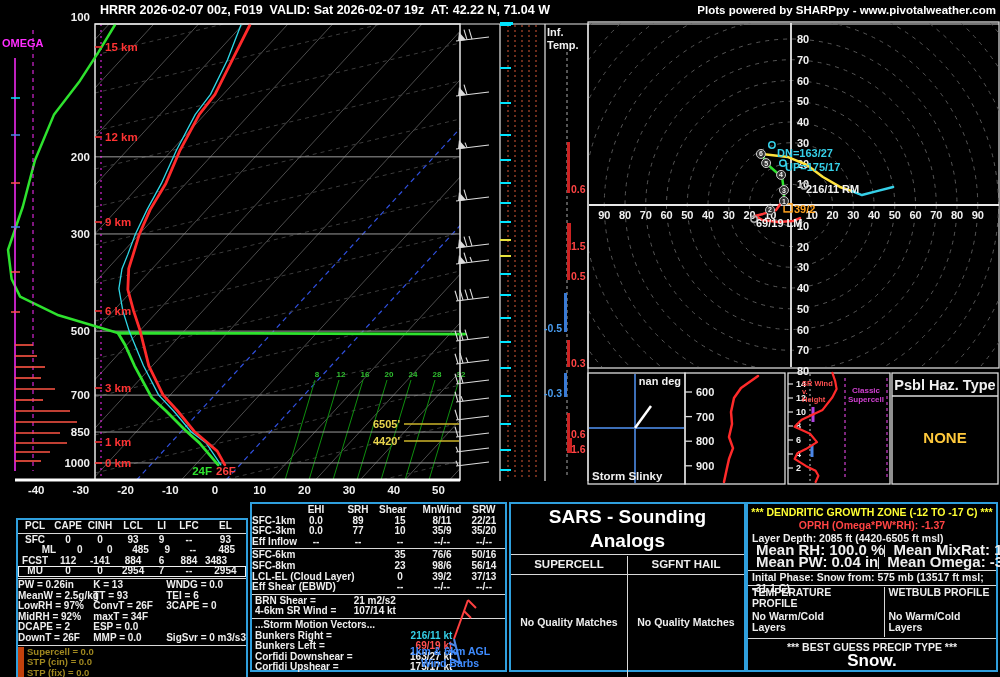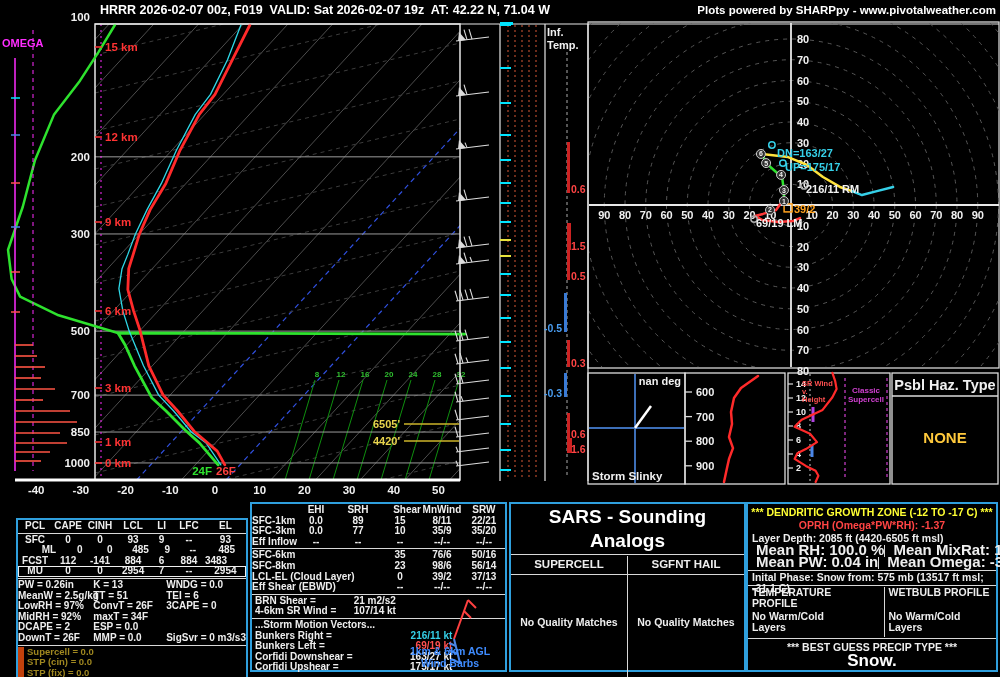--- a/index.html
+++ b/index.html
@@ -483,21 +483,21 @@
       </div>
     <div class="hl"></div>
     <div id="p1s">
         <div class="row">
           <div class="cell" style="width: 33%; text-align: left;">PW = 0.26in</div>
           <div class="cell" style="width: 32%; text-align: left;">K = 13</div>
           <div class="cell" style="width: 35%; text-align: left;">WNDG = 0.0</div>
         </div>
         <div class="row">
           <div class="cell" style="width: 33%; text-align: left;">MeanW = 2.5g/kg</div>
-          <div class="cell" style="width: 32%; text-align: left;">TT = 51</div>
+          <div class="cell" style="width: 32%; text-align: left;">TT = 93</div>
           <div class="cell" style="width: 35%; text-align: left;">TEI = 6</div>
         </div>
         <div class="row">
           <div class="cell" style="width: 33%; text-align: left;">LowRH = 97%</div>
           <div class="cell" style="width: 32%; text-align: left;">ConvT = 26F</div>
           <div class="cell" style="width: 35%; text-align: left;">3CAPE = 0</div>
         </div>
         <div class="row">
           <div class="cell" style="width: 33%; text-align: left;">MidRH = 92%</div>
           <div class="cell" style="width: 32%; text-align: left;">maxT = 34F</div>
@@ -524,21 +524,21 @@
         </div>
     </div>
   </div>
 
   <div class="panel" id="p2" style="left:250px;top:502px;width:257px;height:170px;">
     <div id="p2t">
         <div class="row">
           <div class="cell" style="width: 17%; text-align: left;"></div>
           <div class="cell" style="width: 16.6%; text-align: center;">EHI</div>
           <div class="cell" style="width: 16.6%; text-align: center;">SRH</div>
-          <div class="cell" style="width: 16.6%; text-align: right;">Shear</div>
+          <div class="cell" style="width: 16.6%; text-align: left;">Shear</div>
           <div class="cell" style="width: 16.6%; text-align: center;">MnWind</div>
           <div class="cell" style="width: 16.6%; text-align: center;">SRW</div>
         </div>
         <div class="row">
           <div class="cell" style="width: 17%; text-align: left;">SFC-1km</div>
           <div class="cell" style="width: 16.6%; text-align: center;">0.0</div>
           <div class="cell" style="width: 16.6%; text-align: center;">89</div>
           <div class="cell" style="width: 16.6%; text-align: center;">15</div>
           <div class="cell" style="width: 16.6%; text-align: center;">8/11</div>
           <div class="cell" style="width: 16.6%; text-align: center;">22/21</div>

